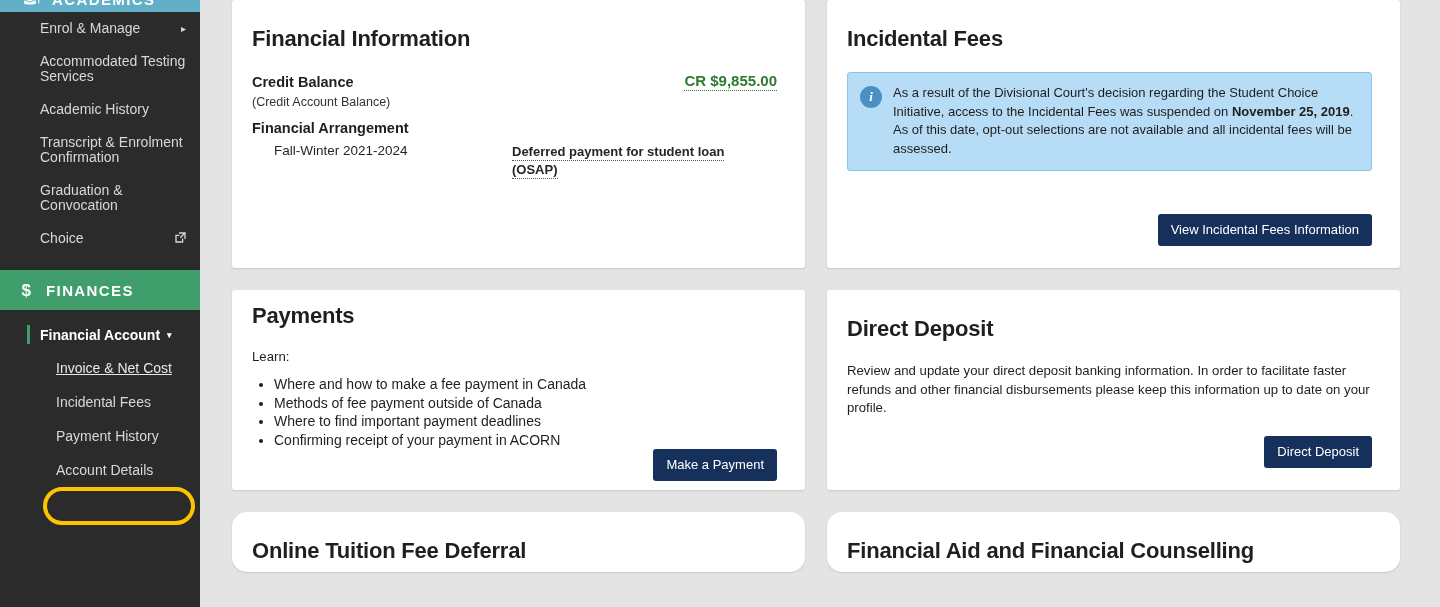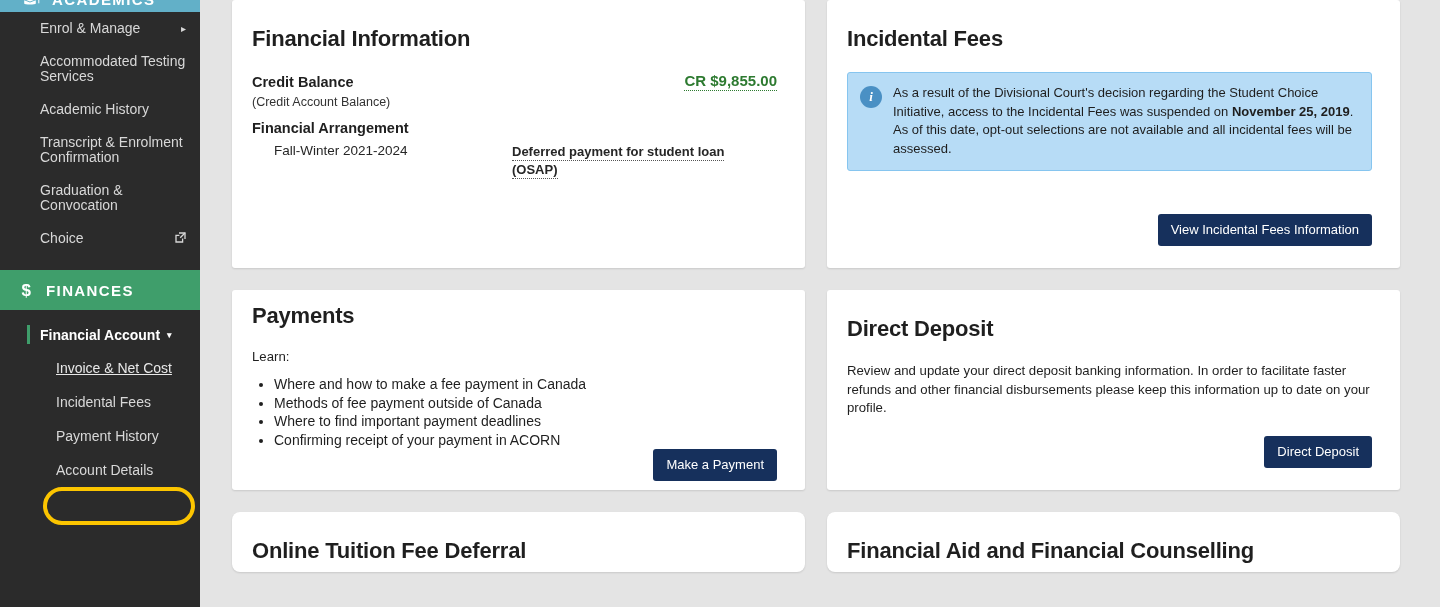--- a/index.html
+++ b/index.html
@@ -212,21 +212,21 @@
 
   
   .bottom-row {
     display: grid;
     grid-template-columns: 1fr 1fr;
     column-gap: 22px;
     margin-top: 22px;
   }
   .card-peek {
     background: #ffffff;
-    border-radius: 8px;
+    border-radius: 15px;
     box-shadow: 0 1px 2px rgba(0,0,0,0.12);
     height: 60px;
     padding: 26px 28px 0 20px;
     overflow: hidden;
   }
 </style>
 </head>
 <body>
 
 <div id="app">

